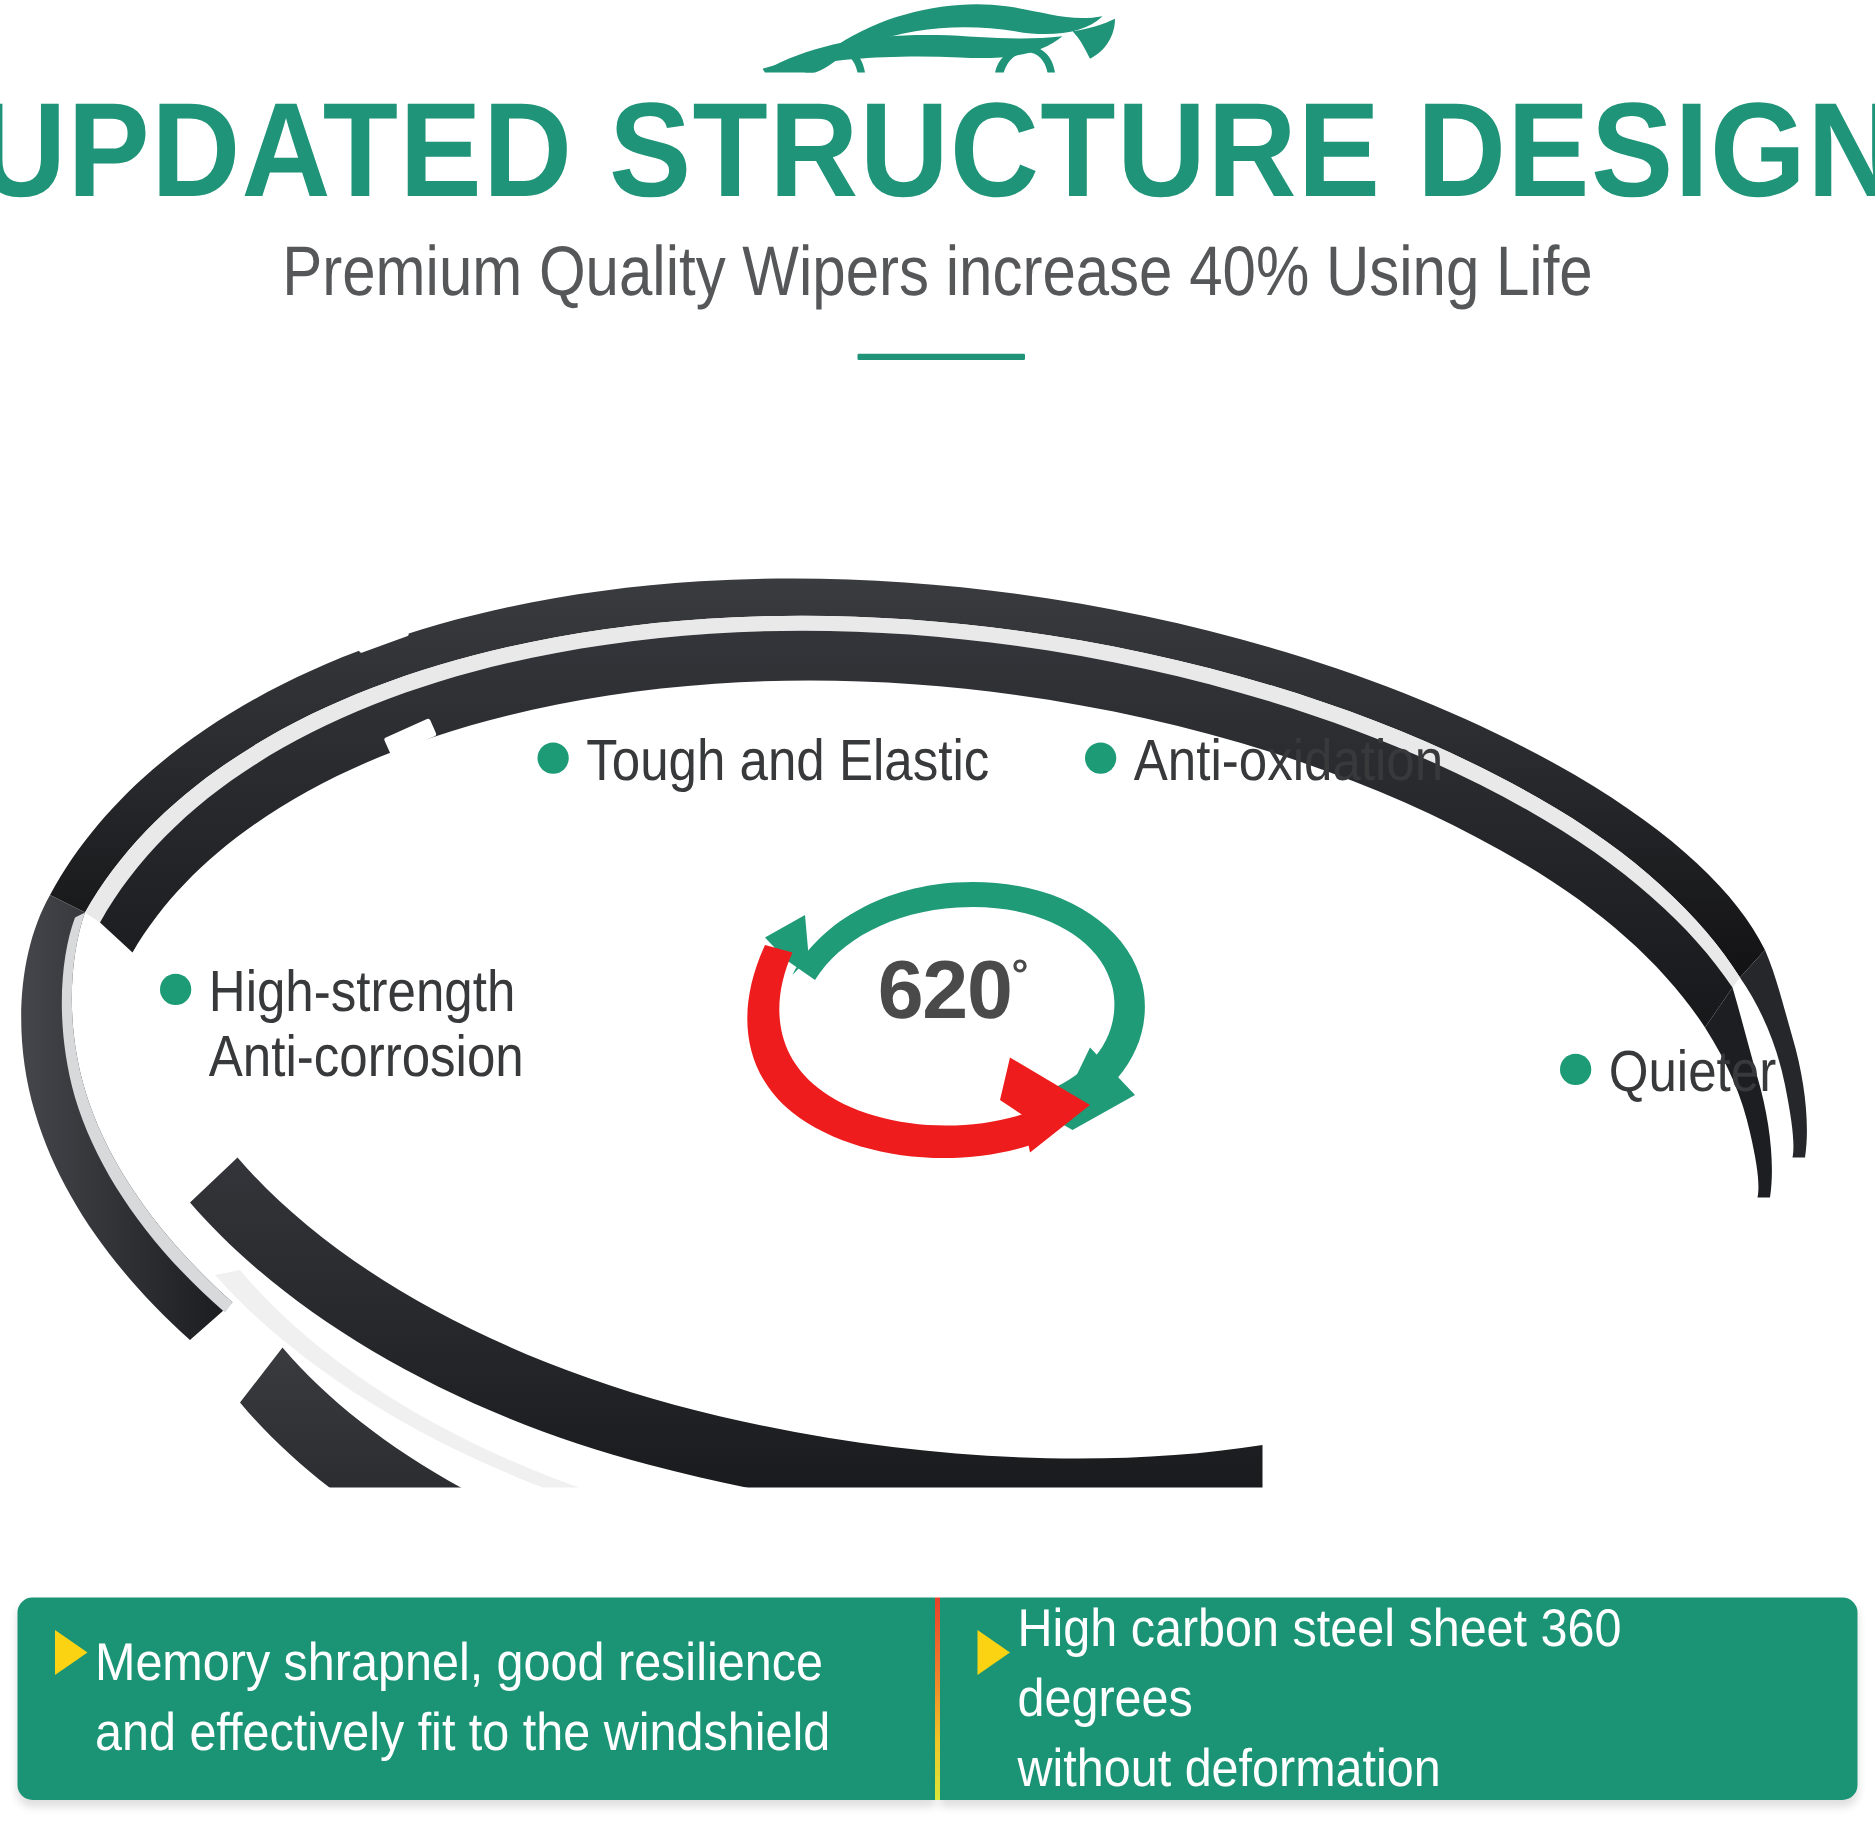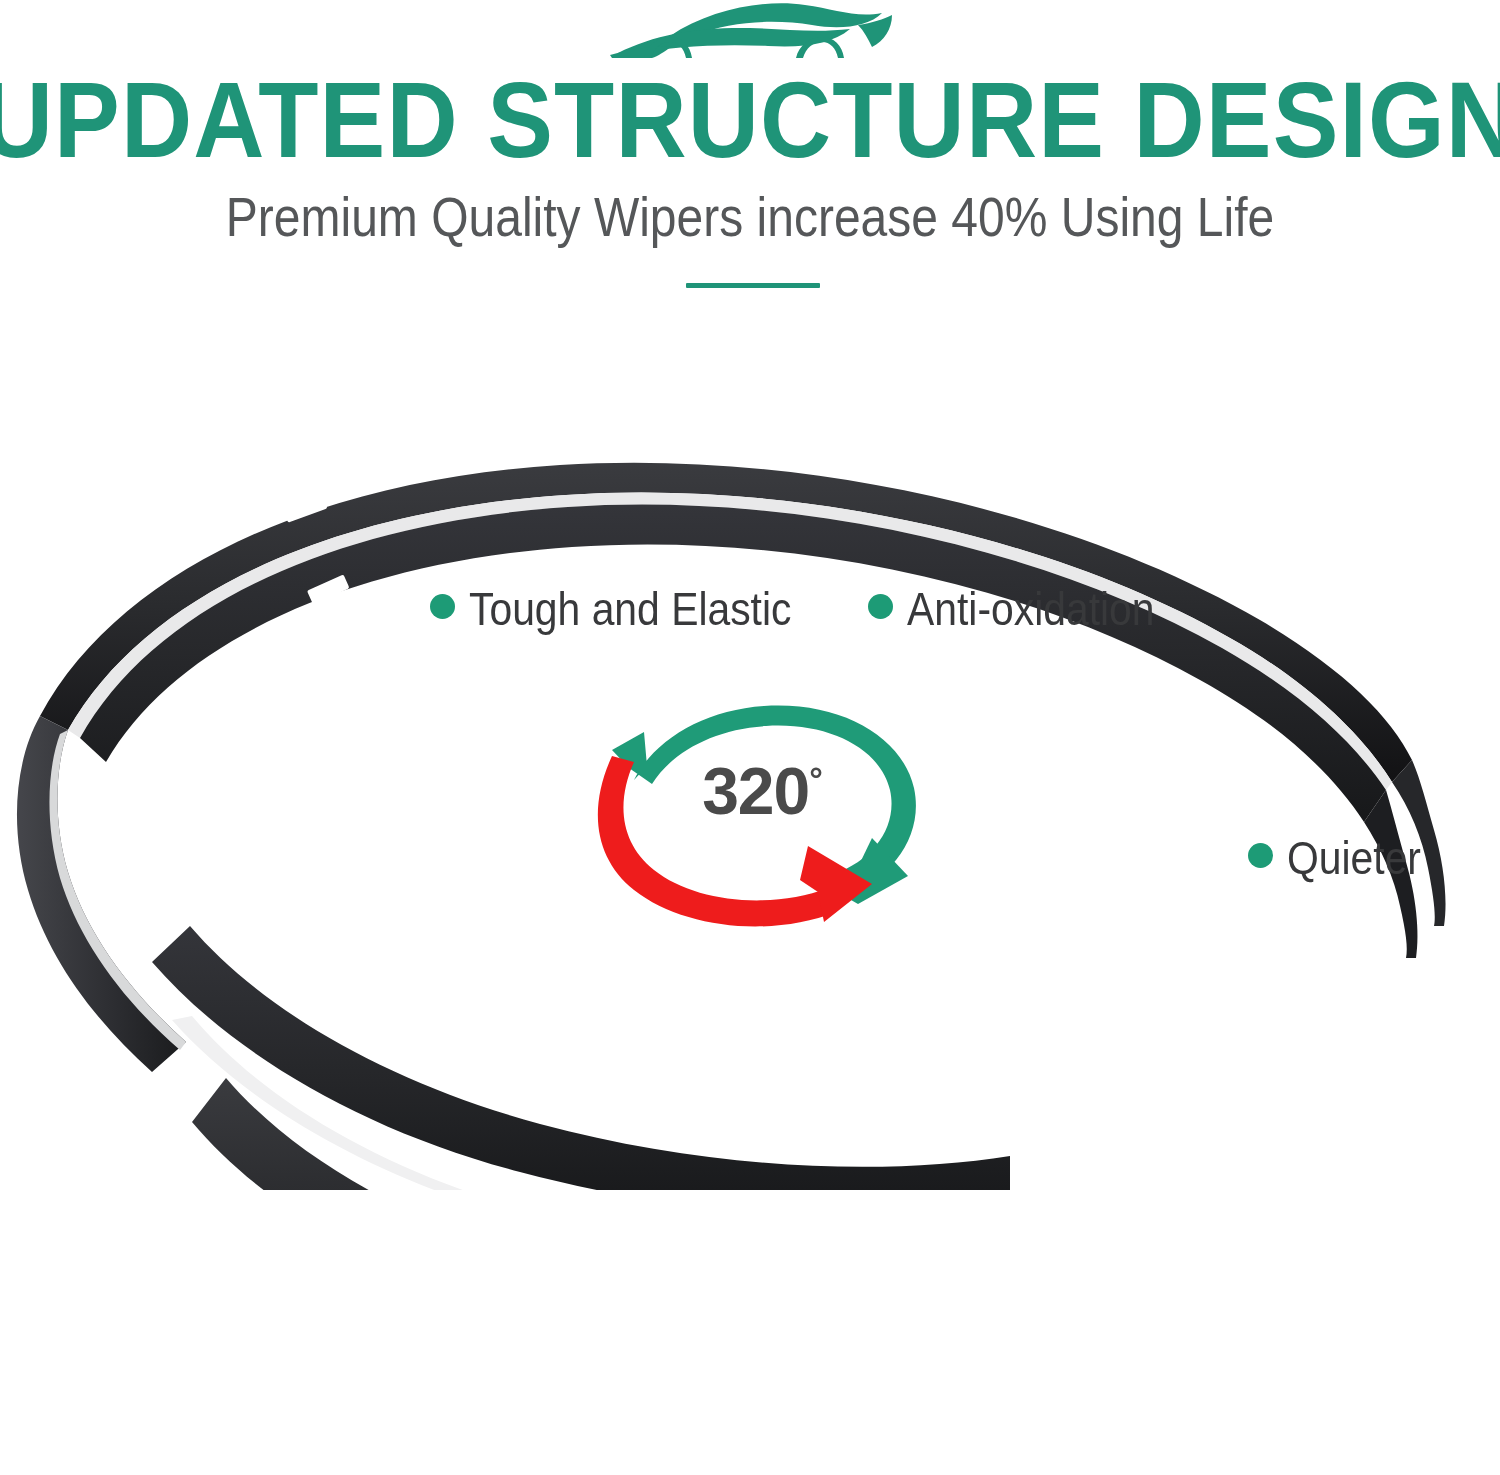--- a/index.html
+++ b/index.html
@@ -315,20 +315,25 @@
   <div class="callout" id="callout-tough">
     <span class="dot"></span>
     <span class="callout-label">Tough and Elastic</span>
   </div>
 
   <div class="callout" id="callout-anti-ox">
     <span class="dot"></span>
     <span class="callout-label">Anti-oxidation</span>
   </div>
 
+  <div class="callout" id="callout-strength">
+    <span class="dot"></span>
+    <span class="callout-label">High-strength
+Anti-corrosion</span>
+  </div>
 
   <div class="callout" id="callout-quieter">
     <span class="dot"></span>
     <span class="callout-label">Quieter</span>
   </div>
 
   <div class="badge360">
     <svg width="380" height="252" viewBox="0 0 380 252">
 
       <path d="M 57 80
@@ -345,18 +350,35 @@
 
       <path d="M 40 68
                C 16 120 22 170 62 202
                C 110 240 198 250 264 224
                L 256 200
                C 198 222 122 214 82 182
                C 48 155 44 114 62 74 Z" fill="#ee1c1c"></path>
       <path d="M 236 158 L 300 196 L 252 234 L 246 204 L 228 192 Z" fill="#ee1c1c"></path>
     </svg>
     <div class="num">
-      <span>320</span><span class="deg">°</span>
+      <span>620</span><span class="deg">°</span>
     </div>
   </div>
 
+  <div class="banner-row">
+
+    <div class="banner left">
+      <span class="banner-arrow"></span>
+      <span class="banner-text">Memory shrapnel, good resilience
+and effectively fit to the windshield</span>
+    </div>
+
+    <div class="banner-divider"></div>
+
+    <div class="banner right">
+      <span class="banner-arrow"></span>
+      <span class="banner-text">High carbon steel sheet 360 degrees
+without deformation</span>
+    </div>
+
+  </div>
 
 </div>
 
 </body></html>

